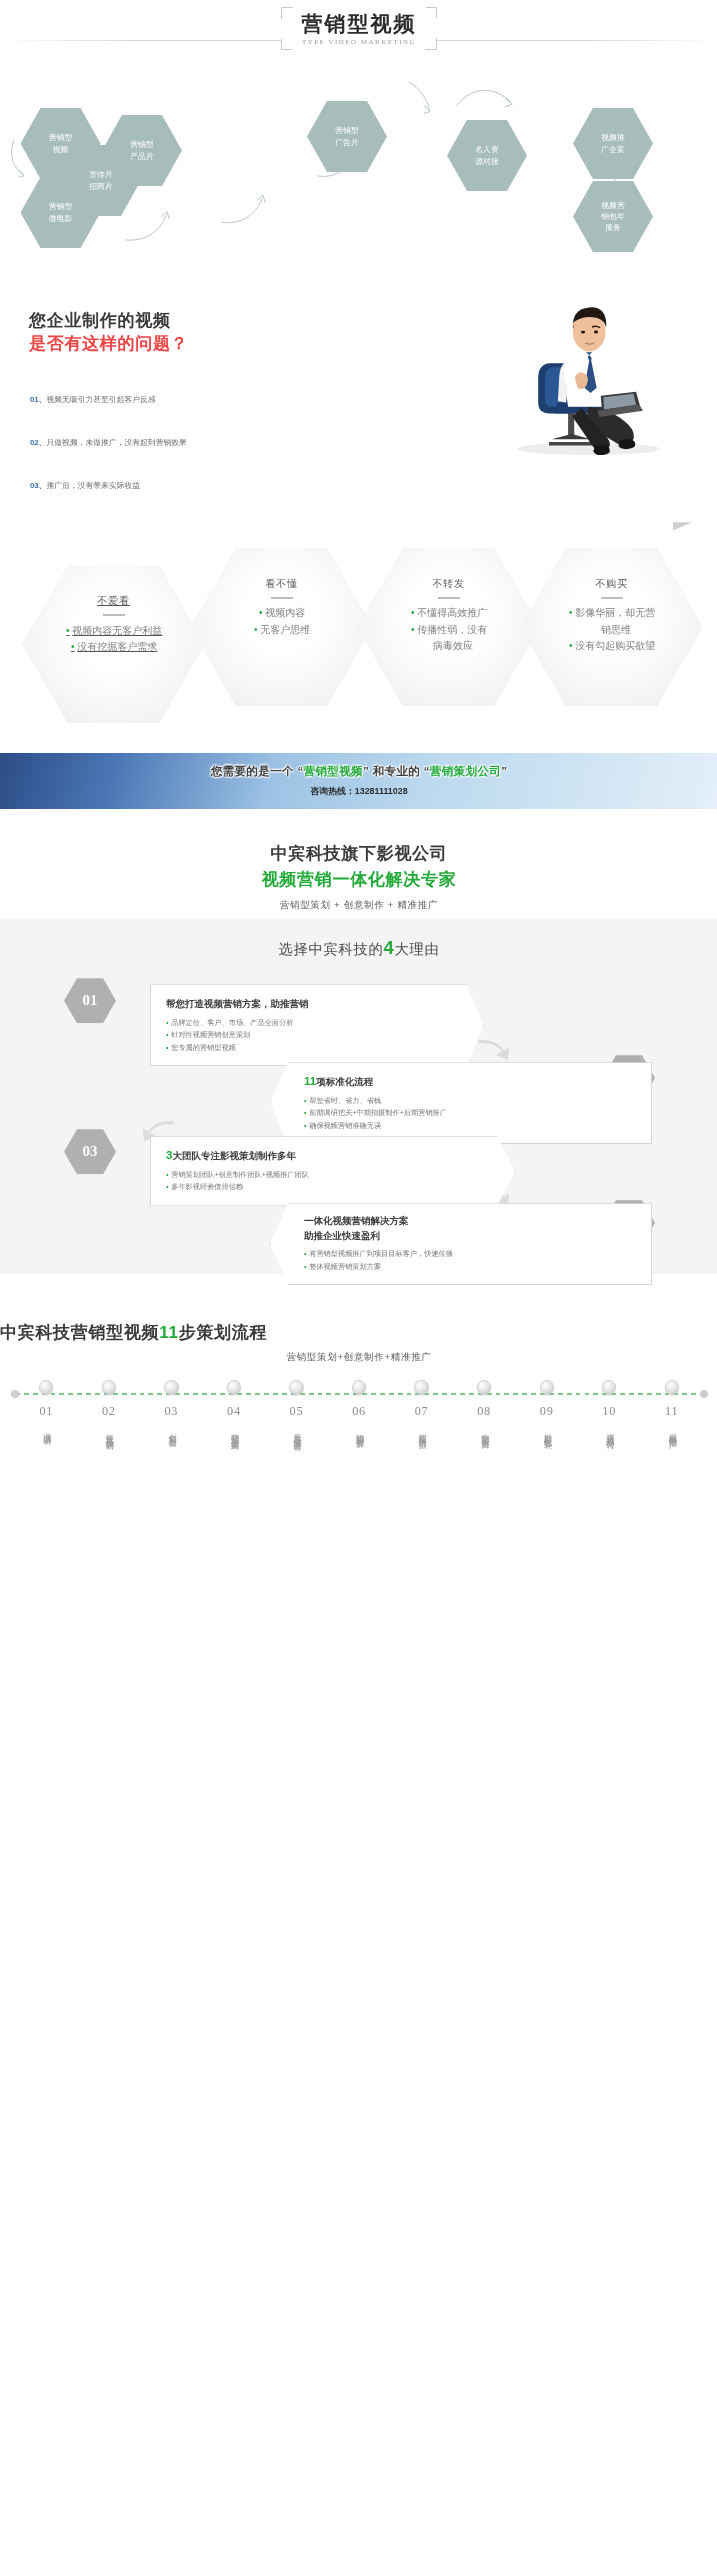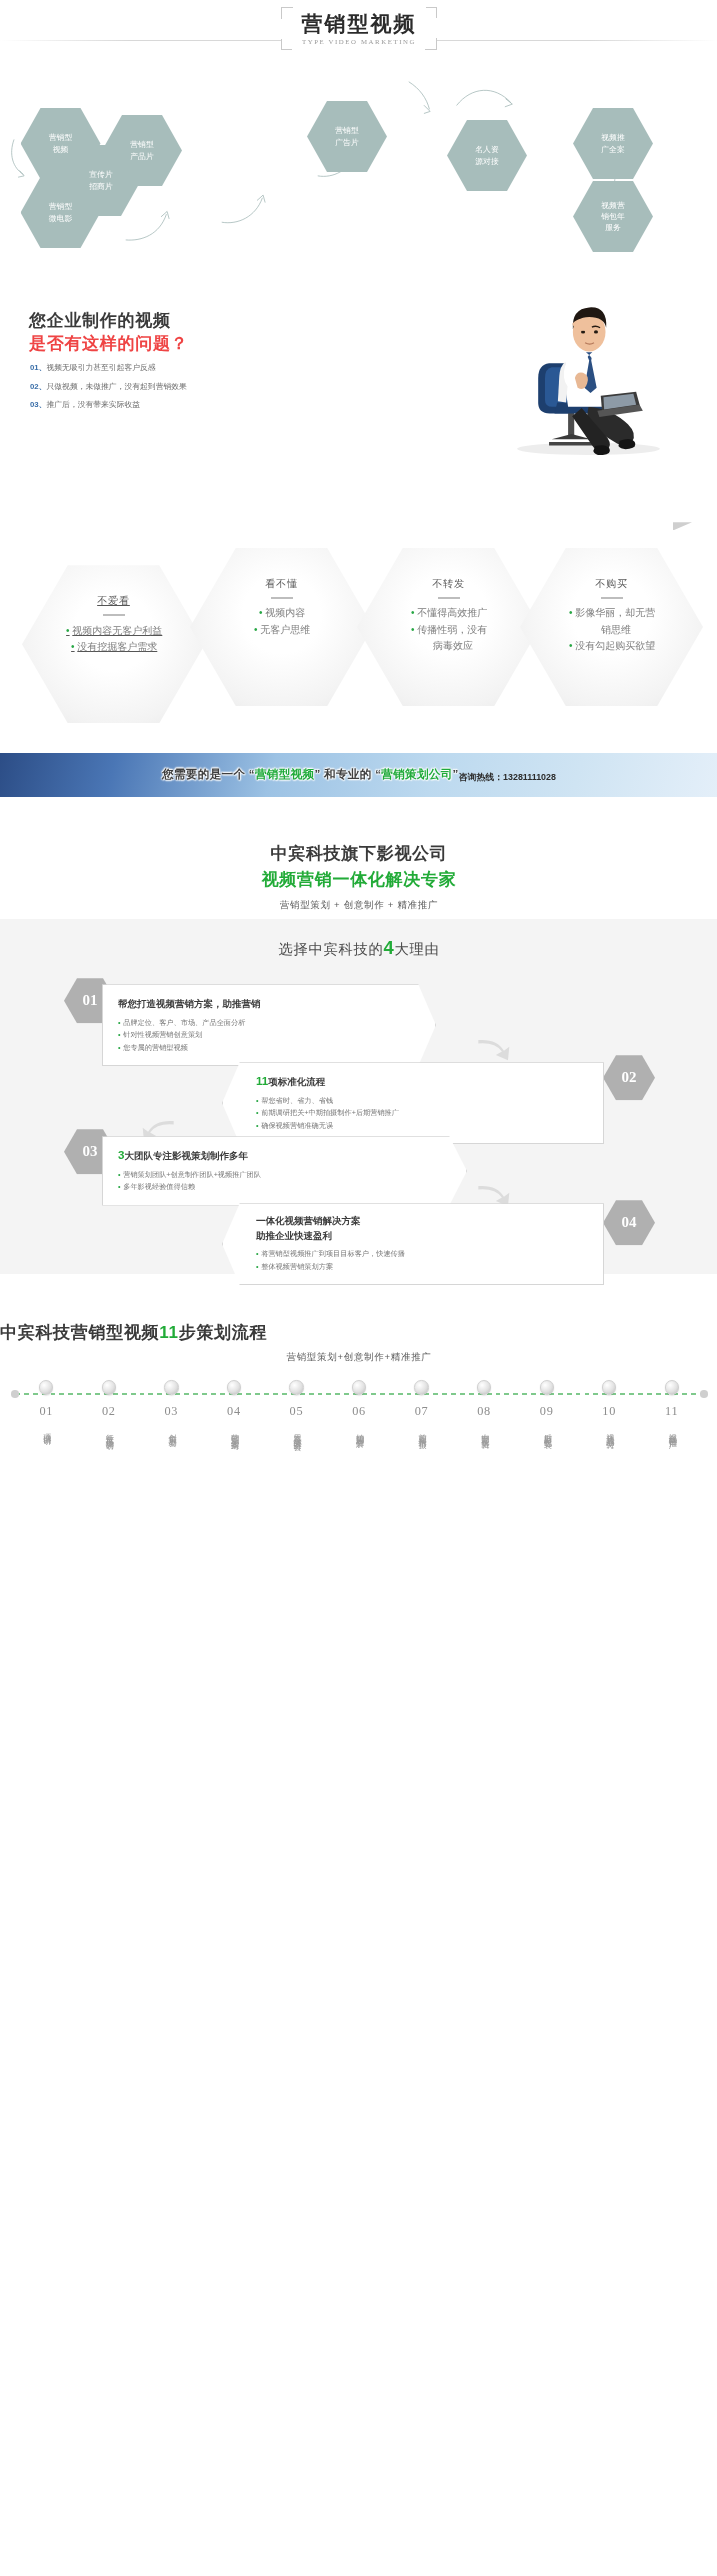--- a/index.html
+++ b/index.html
@@ -41,21 +41,21 @@
   .hex span { display:block; }
   .arc { position:absolute; pointer-events:none; }
 
   
   .sec-problem { position:relative; height:157px; }
   .pb-h1 { position:absolute; left:29px; top:15px; font-size:17px; font-weight:bold;
            color:#3a3a3a; letter-spacing:0.7px; }
   .pb-h2 { position:absolute; left:29px; top:38px; font-size:17px; font-weight:bold;
            color:#ef4444; letter-spacing:0.7px; }
   .pb-list { position:absolute; left:30px; top:68px; }
-  .pb-item { font-size:7.8px; color:#6d6d6d; margin-bottom:7.5px; white-space:nowrap; }
+  .pb-item { font-size:7.8px; color:#6d6d6d; margin-bottom:7.5px; white-space:nowrap;margin-top:32px; }
   .pb-num { color:#3a6ea8; font-weight:bold; font-size:7.8px; }
   .man { position:absolute; right:27px; top:-6.8px; width:205px; height:170px; }
 
   
   .sec-ribbon { position:relative; height:78px; }
   .ribbon { position:absolute; left:26px; top:11px; width:667px; height:48px;
             background:#e4e4e4; display:flex; align-items:center; justify-content:center;
             clip-path:polygon(0 0,100% 0,100% 72%,97.3% 100%,0 100%); }
   .ribbon-txt { font-size:12.3px; font-weight:bold; color:#3f3f3f; letter-spacing:1px; }
   .ribbon-em { color:#22ab38; }
@@ -78,23 +78,23 @@
   }
   .phex-title { font-size:10.2px; color:#5c5c5c; letter-spacing:0.7px; }
   .phex-bar { width:22px; height:1.4px; background:#bdbdbd; margin:6.1px 0 6.8px; }
   .phex-li { font-size:10px; color:#7e7e7e; line-height:1.65; text-align:left;
              padding-left:1.4px; max-width:102px; }
   .phex-li i { color:#28a745; font-style:normal; margin-right:2.7px; }
 
   
   .sec-blue { position:relative; height:85px; }
   .blue {
-    position:absolute; left:0; top:7.5px; width:718px; height:44px;
+    position:absolute; left:0; top:7.5px; width:718px; height:56px;
     background:linear-gradient(105deg,#2c4d86 0%,#4a76b5 16%,#9cc2e4 38%,#bcd9ef 60%,#cfe4f3 80%,#e4eff9 100%);
-    display:flex; align-items:center; justify-content:center;
+    display:flex; flex-direction:column; align-items:center; justify-content:center;
   }
   .blue-l1 { font-size:11.6px; font-weight:bold; color:#3f3f3f; letter-spacing:0.3px;
              text-shadow:0 0 2px #fff,0 0 2px #fff,0 0 2.7px #fff,0.7px 0.7px 1.4px #fff,-0.7px -0.7px 1.4px #fff; }
   .blue-l1 em { color:#1faa3a; font-style:normal; }
   .blue-l2 { font-size:8.9px; color:#2c2c2c; margin-top:6.1px; font-weight:bold; }
 
   
   .sec-company { position:relative; height:89px; text-align:center; padding-top:11.6px; }
   .co-1 { font-size:17px; font-weight:bold; color:#3a3a3a; letter-spacing:0.7px; }
   .co-2 { font-size:17px; font-weight:bold; color:#22ab38; letter-spacing:0.7px; margin-top:3.4px; }
@@ -104,21 +104,21 @@
   .sec-reasons { position:relative; height:355px; background:#f4f4f4; }
   .rs-title { text-align:center; padding-top:17.7px; font-size:14.3px; color:#4a4a4a; letter-spacing:0.7px; }
   .rs-title em { color:#22ab38; font-style:normal; font-size:18.4px; font-weight:bold; }
   .r-hex { position:absolute; width:52px; height:45px; background:#b0b0b0;
            clip-path:polygon(25% 0%,75% 0%,100% 50%,75% 100%,25% 100%,0% 50%);
            display:flex; align-items:center; justify-content:center;
            color:#fff; font-size:15px; font-weight:bold;
            font-family:"Liberation Serif","DejaVu Serif",serif;
            filter:drop-shadow(0.7px 1.4px 2px rgba(0,0,0,.18)); }
   .r-card { position:absolute; background:#fff; border:0.7px solid #d6d6d6;
-            filter:drop-shadow(0.7px 1.4px 2px rgba(0,0,0,.10)); padding:11px 15px; }
+            filter:drop-shadow(0.7px 1.4px 2px rgba(0,0,0,.10)); padding:11px 15px;margin-left:48px; }
   .r-card.right { clip-path:polygon(0 0,calc(100% - 17.7px) 0,100% 50%,calc(100% - 17.7px) 100%,0 100%); padding-right:33px; }
   .r-card.left  { clip-path:polygon(17.7px 0,100% 0,100% 100%,17.7px 100%,0 50%); padding-left:33px; }
   .r-head { font-size:9.5px; font-weight:bold; color:#3c3c3c; margin-bottom:5.5px; }
   .r-head em { color:#22ab38; font-style:normal; font-size:11.6px; }
   .r-li { font-size:7.2px; color:#787878; line-height:1.72; }
   .r-li i { color:#28a745; font-style:normal; margin-right:2.7px; }
   .r-arrow { position:absolute; width:35px; height:27px; color:#dcdcdc; }
 
   
   .sec-steps { position:relative; height:286px; background:#fff; }

